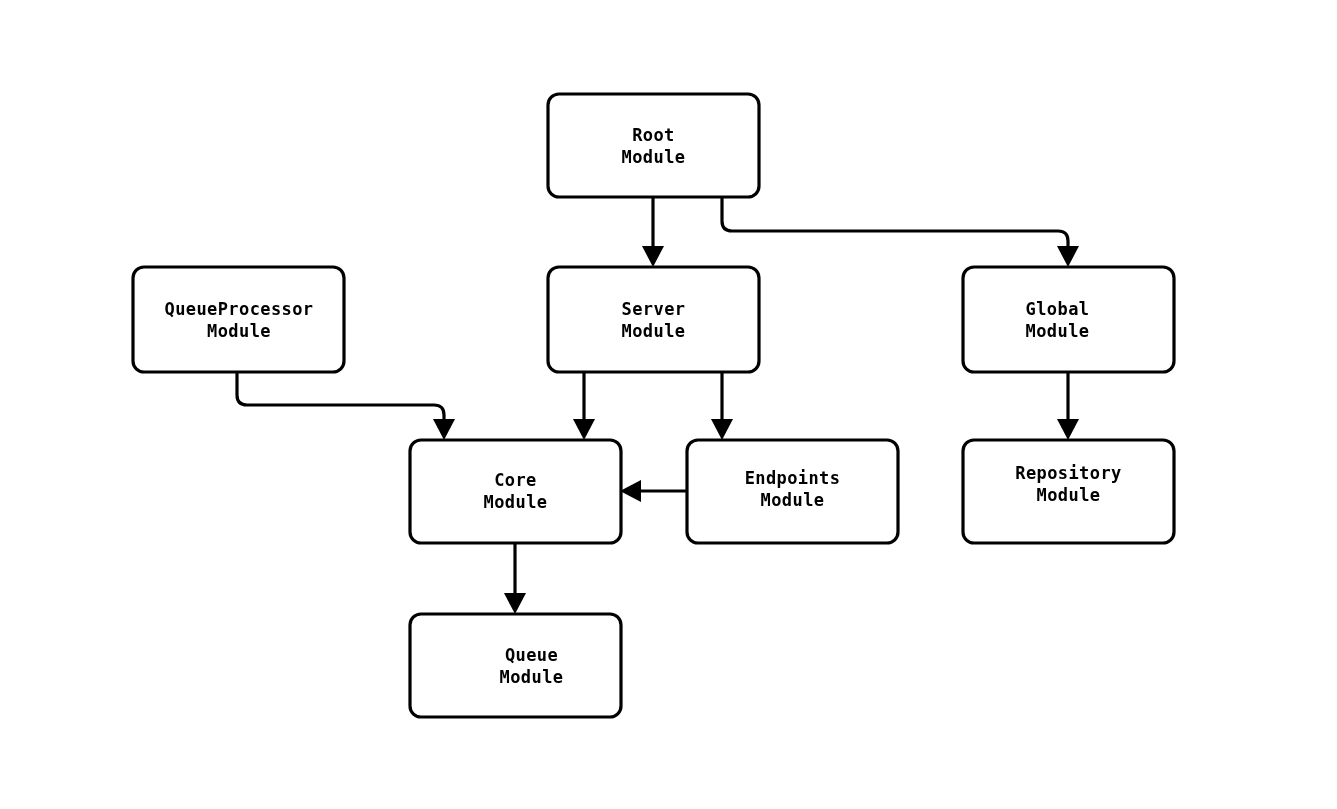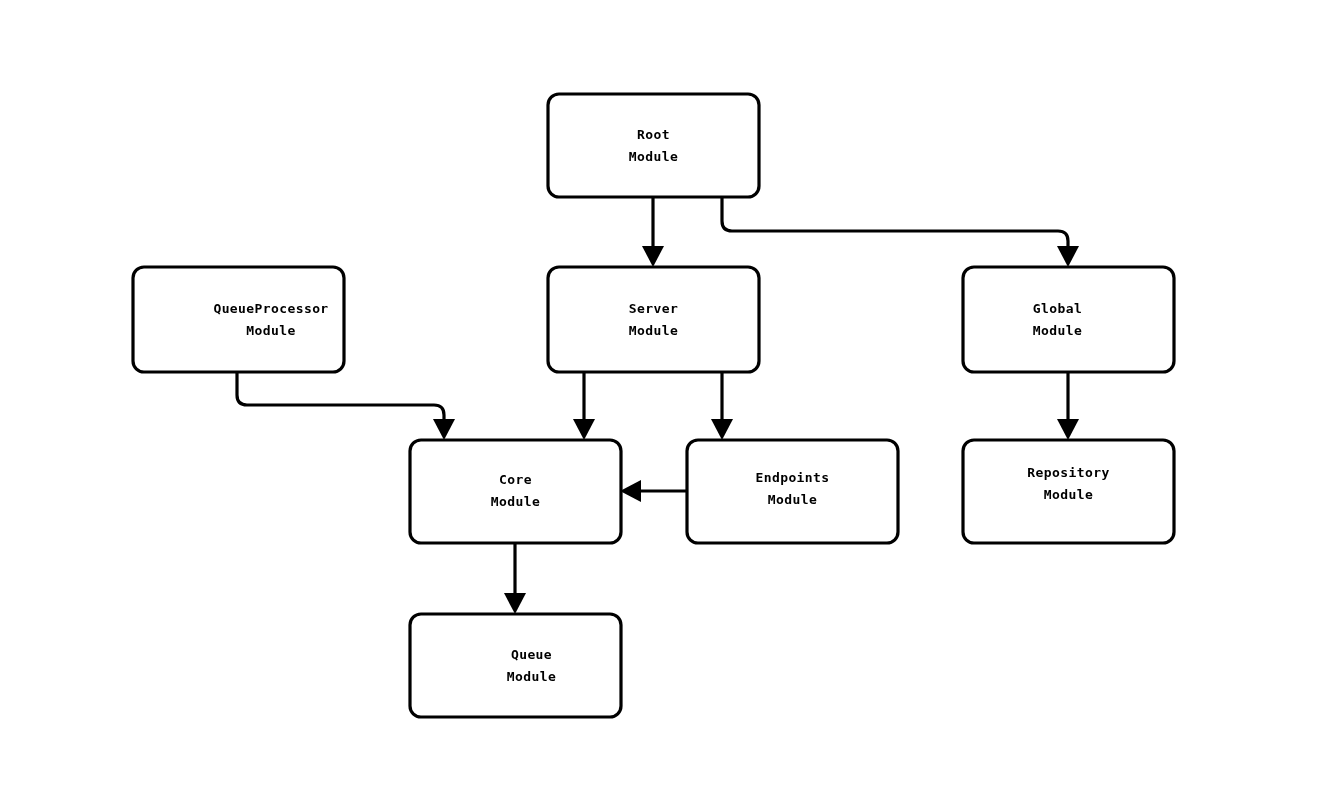--- a/index.html
+++ b/index.html
@@ -45,21 +45,21 @@
     stroke: none;
   }
   .node-label {
     position: absolute;
     display: flex;
     flex-direction: column;
     align-items: center;
     justify-content: center;
     text-align: center;
     font-family: "DejaVu Sans Mono", "Liberation Mono", monospace;
-    font-size: 13px;
+    font-size: 17px;
     font-weight: bold;
     line-height: 22px;
     color: #000000;
     letter-spacing: 0.4px;
     pointer-events: none;
     user-select: none;
   }
   .node-label .ln { display: block; white-space: pre; }
 </style>
 </head>
@@ -117,21 +117,21 @@
     <rect class="node-rect" x="687" y="440" width="211" height="103" rx="11" ry="11"></rect>
     <rect class="node-rect" x="963" y="440" width="211" height="103" rx="11" ry="11"></rect>
     <rect class="node-rect" x="410" y="614" width="211" height="103" rx="11" ry="11"></rect>
   </svg>
 
   <div class="node-label" style="left:548px; top:94px; width:211px; height:103px;">
     <span class="ln">Root</span>
     <span class="ln">Module</span>
   </div>
 
-  <div class="node-label" style="left:133px; top:267px; width:212px; height:105px;padding-left:32px;">
+  <div class="node-label" style="left:133px; top:267px; width:212px; height:105px;">
     <span class="ln">QueueProcessor</span>
     <span class="ln">Module</span>
   </div>
 
   <div class="node-label" style="left:548px; top:267px; width:211px; height:105px;">
     <span class="ln">Server</span>
     <span class="ln">Module</span>
   </div>
 
   <div class="node-label" style="left:963px; top:267px; width:189px; height:105px;">

